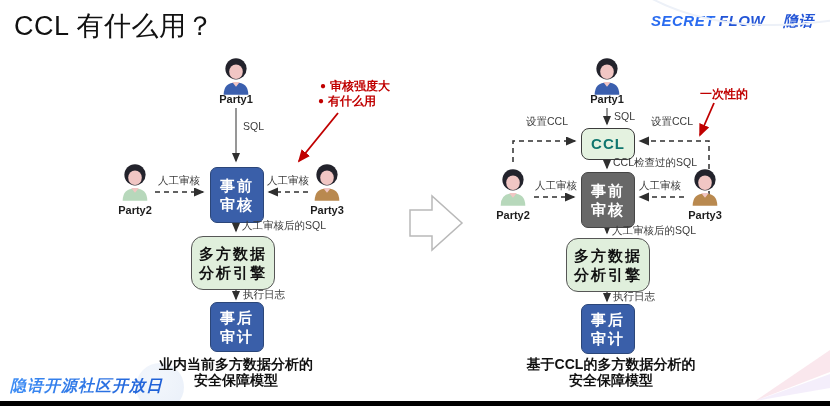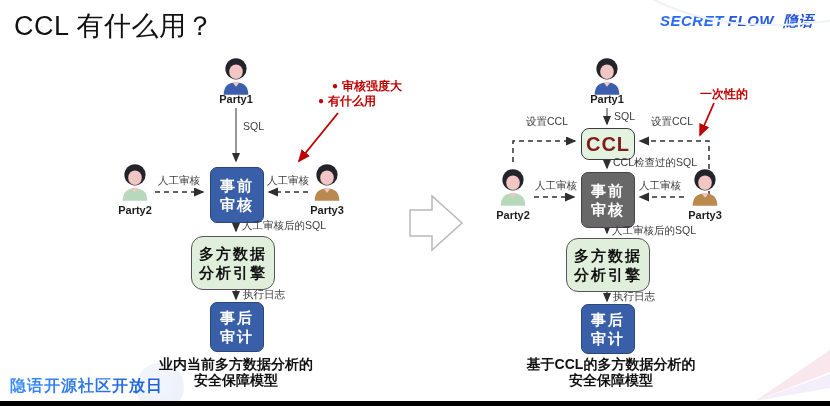--- a/index.html
+++ b/index.html
@@ -3,41 +3,41 @@
 <meta charset="utf-8">
 <style>
   html,body{margin:0;padding:0;}
   .slide{
     position:relative;width:830px;height:406px;background:#ffffff;overflow:hidden;
     font-family:"Liberation Sans","DejaVu Sans",sans-serif;
   }
   .page-title{position:absolute;left:14px;top:8px;font-size:27px;font-weight:500;color:#111;letter-spacing:0.5px;text-align:center;}
   .logo{position:absolute;right:16px;top:12px;font-size:15px;font-weight:bold;font-style:italic;color:#2a6cf0;letter-spacing:0.5px;}
   .logo .flow{color:#2254d6;margin-left:4px;}
-  .logo .cn{color:#2254d6;font-style:italic;margin-left:9px;}
+  .logo .cn{color:#2254d6;font-style:italic;margin-left:18px;}
   .footer-brand{
-    position:absolute;left:10px;bottom:9px;font-size:16px;font-weight:bold;
+    position:absolute;left:10px;bottom:9px;font-size:16px;font-weight:bold;font-style:italic;
     background:linear-gradient(90deg,#3d8df5,#1e5fd6);
     -webkit-background-clip:text;background-clip:text;
     -webkit-text-fill-color:transparent;color:#2a6cf0;letter-spacing:1px;z-index:4;
   }
   .bottom-bar{position:absolute;left:0;bottom:0;width:830px;height:5px;background:#000;z-index:5;}
   svg.overlay{position:absolute;left:0;top:0;z-index:1;}
   .avatar{position:absolute;width:34px;height:38px;z-index:2;}
   .pname{position:absolute;transform:translateX(-50%);font-size:11px;font-weight:bold;color:#1d1d1d;z-index:2;white-space:nowrap;}
   .lbl{position:absolute;font-size:10.5px;color:#3a3a3a;z-index:2;white-space:nowrap;}
   .lbl.ctr{transform:translateX(-50%);}
   .flowbox{
     position:absolute;display:flex;flex-direction:column;align-items:center;justify-content:center;
     border-radius:7px;z-index:2;font-weight:bold;line-height:1.3;text-align:center;letter-spacing:2px;
   }
   .boxblue{background:#3a5fa9;border:1.5px solid #2b4679;color:#fff;font-size:15px;}
   .boxgray{background:#686868;border:1.5px solid #454545;color:#fff;font-size:15px;}
   .boxgreen{background:#e0efdc;border:1.5px solid #565656;color:#111;font-size:15px;border-radius:12px;}
-  .boxccl{background:#e4f2e0;border:1.6px solid #3c3c3c;color:#7f1d1d;font-size:20px;border-radius:8px;letter-spacing:1px;}
+  .boxccl{background:#e4f2e0;border:1.6px solid #3c3c3c;color:#0f766e;font-size:15px;border-radius:8px;letter-spacing:1px;}
   .red-note{position:absolute;font-size:12px;font-weight:bold;color:#c00000;z-index:2;white-space:nowrap;}
   .red-note .dot{margin-right:4px;font-size:10px;vertical-align:1px;}
   .cap{position:absolute;transform:translateX(-50%);font-size:14px;font-weight:bold;color:#111;z-index:2;white-space:nowrap;}
   .deco-circle{position:absolute;left:136px;top:363px;width:48px;height:48px;border-radius:50%;
     background:radial-gradient(circle at 40% 35%,#f3f7fc,#e9eff9);z-index:0;}
 </style>
 </head>
 <body>
 
 <div class="slide">
@@ -87,21 +87,21 @@
     <svg width="34" height="38" viewBox="0 0 40 44">
       <circle cx="20" cy="13.5" r="12.5" fill="#23232c"></circle>
       <ellipse cx="20" cy="17" rx="8" ry="8.6" fill="#f1c6c4"></ellipse>
       <path d="M5.5 44 Q5.5 29.5 20 29.5 Q34.5 29.5 34.5 44 Z" fill="#3b5fae"></path>
       <path d="M15.5 29 L20 34.5 L24.5 29 Z" fill="#f1c6c4"></path>
     </svg>
   </div>
   <div class="pname" style="left:236px;top:93px;">Party1</div>
   <div class="lbl" style="left:243px;top:120px;">SQL</div>
 
-  <div class="red-note" style="left:332px;top:78px;">
+  <div class="red-note" style="left:320px;top:78px;">
     <span class="dot">●</span><span>审核强度大</span>
   </div>
   <div class="red-note" style="left:318px;top:93px;">
     <span class="dot">●</span><span>有什么用</span>
   </div>
 
   <div class="avatar" style="left:118px;top:163px;">
     <svg width="34" height="38" viewBox="0 0 40 44">
       <circle cx="20" cy="13.5" r="12.5" fill="#23232c"></circle>
       <ellipse cx="20" cy="17" rx="8" ry="8.6" fill="#f1c6c4"></ellipse>

